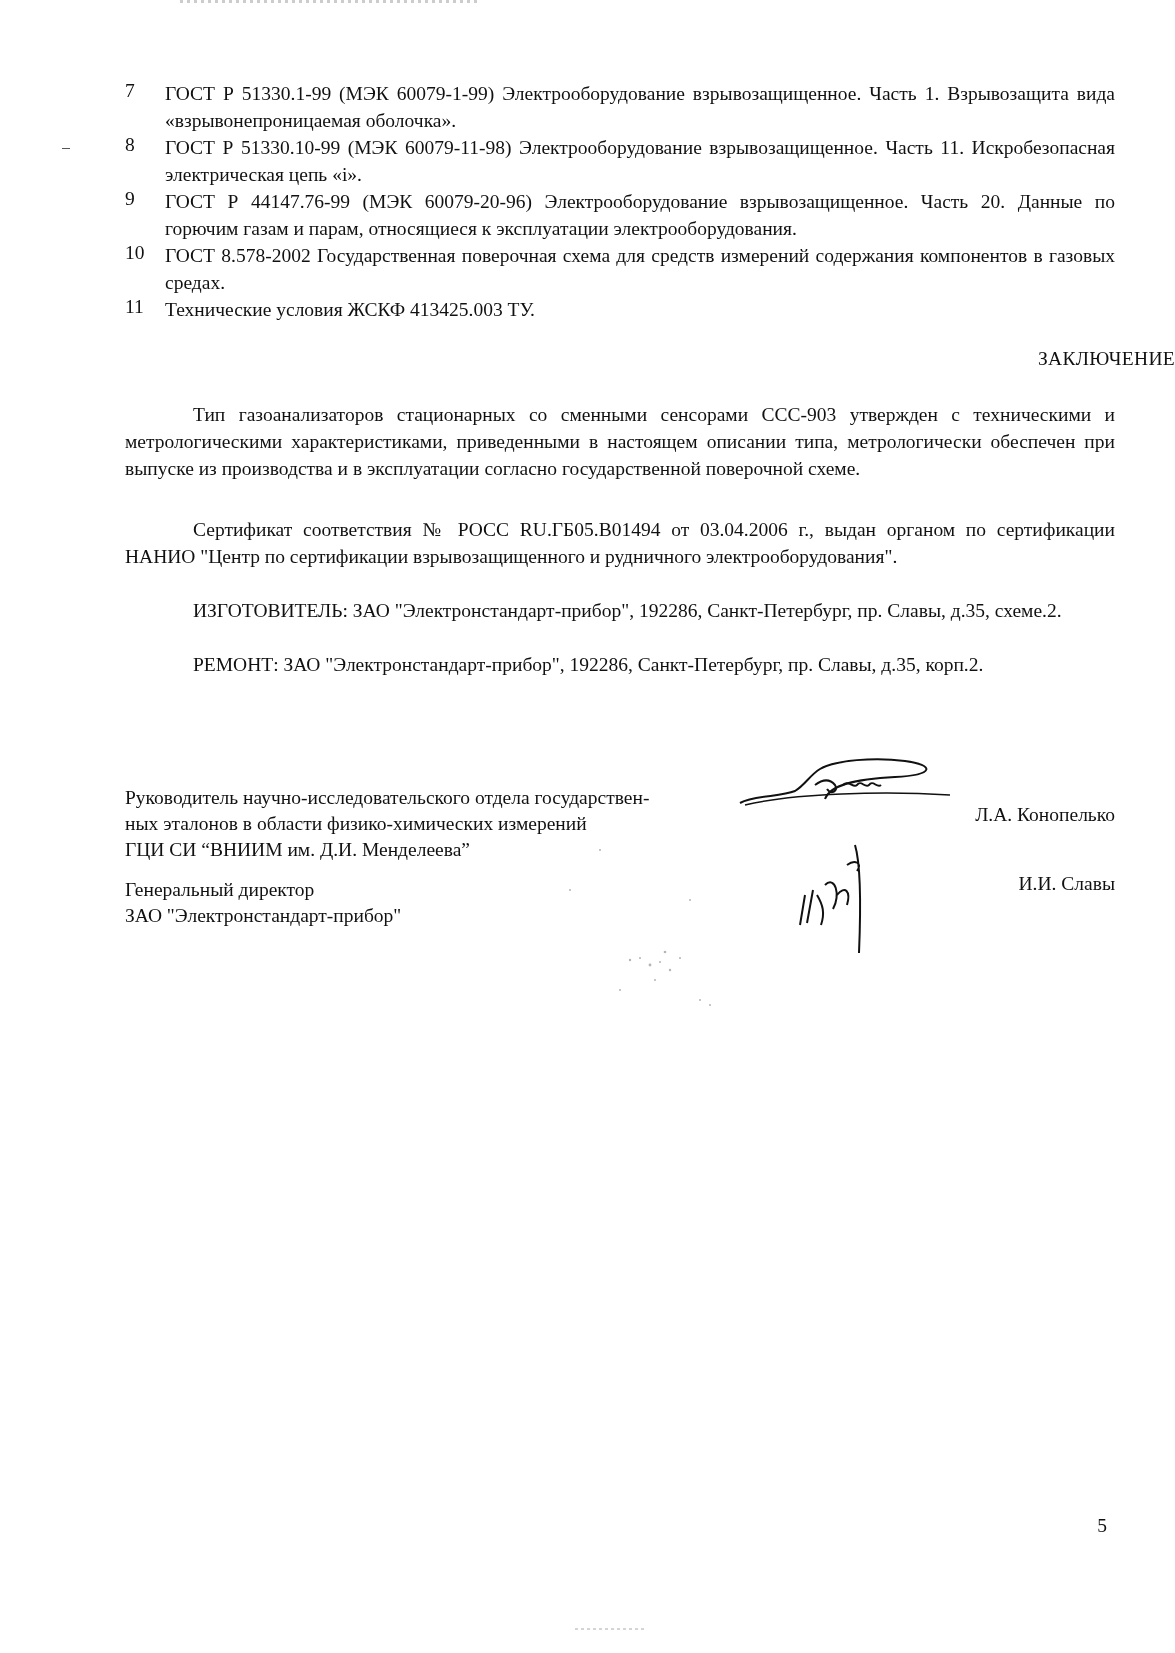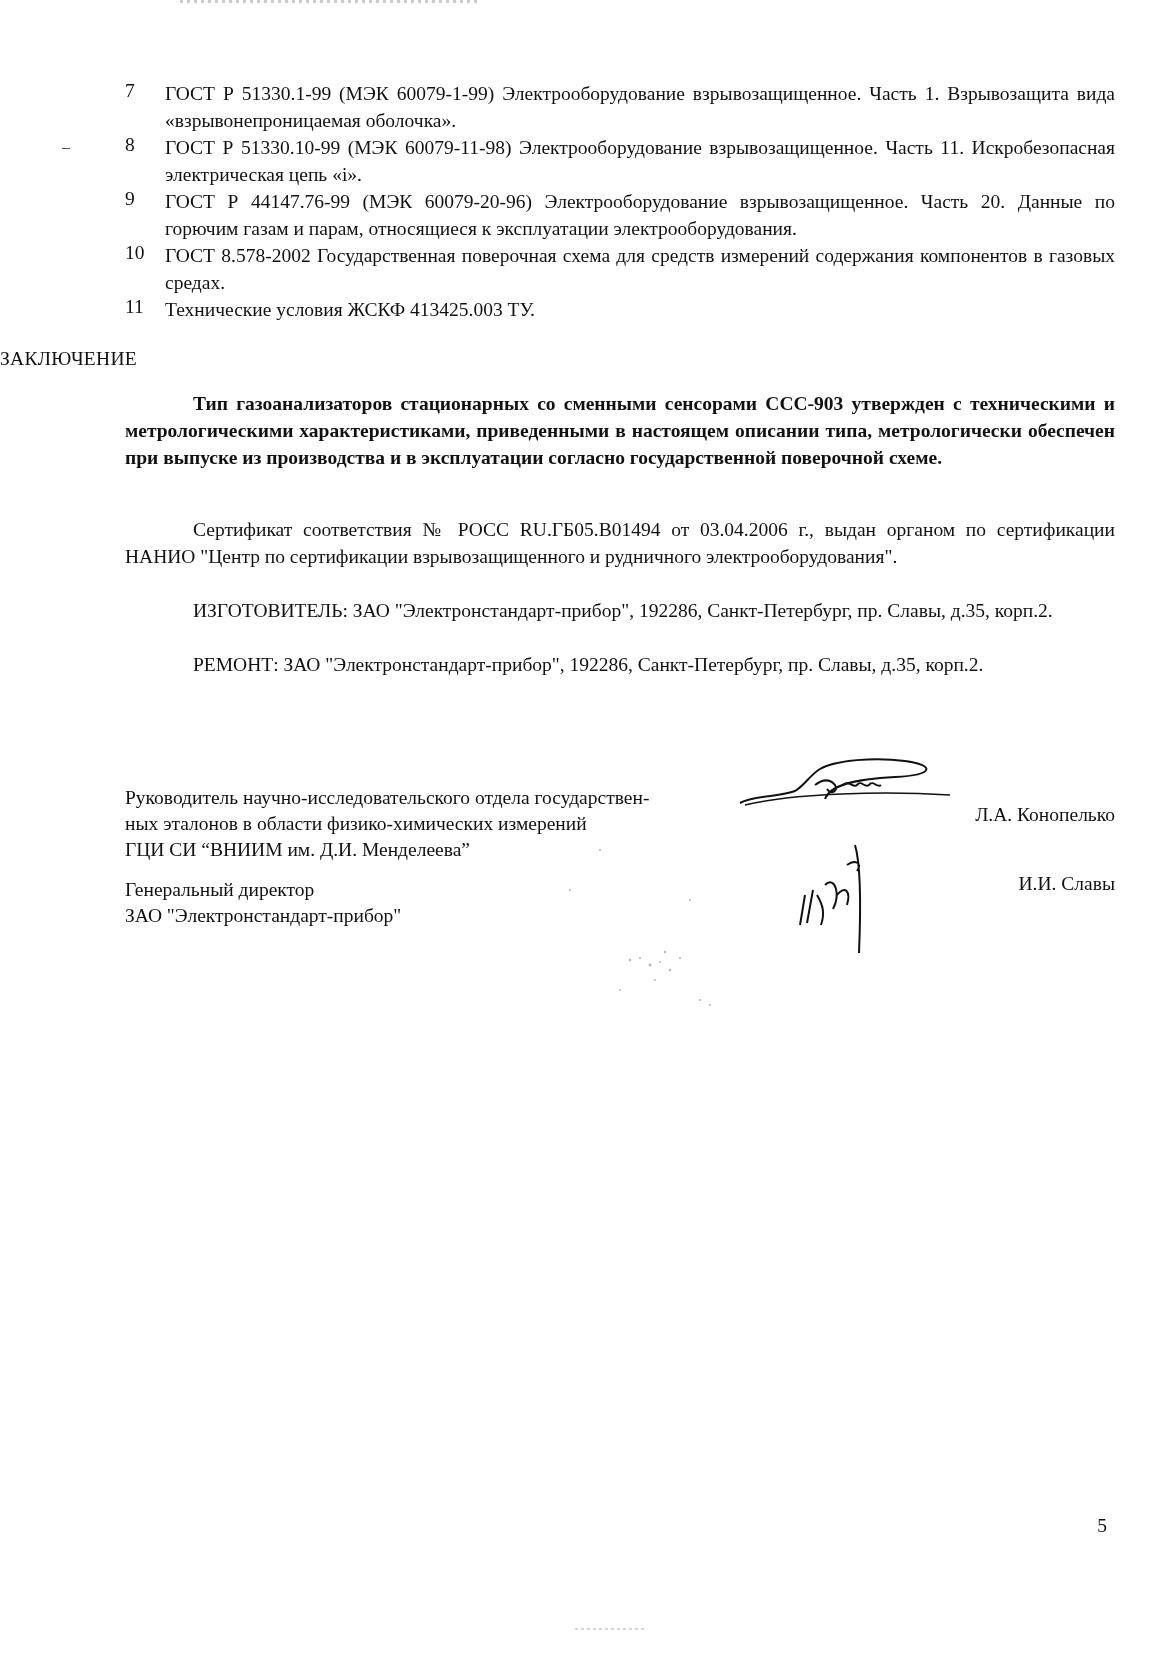--- a/index.html
+++ b/index.html
@@ -2,21 +2,21 @@
 <html><head>
 <meta charset="utf-8">
 <style>
   html, body { margin:0; padding:0; background:#ffffff; }
   body { width:1175px; height:1653px; position:relative; overflow:hidden;
          font-family:"Liberation Serif", serif; color:#111; font-size:19.5px; }
   .page { position:absolute; left:0; top:0; width:1175px; height:1653px; }
   .ref { position:absolute; left:125px; width:990px; }
   .ref .num { position:absolute; left:0; top:0; width:40px; }
   .ref .txt { margin-left:40px; line-height:27px; text-align:justify; }
-  .heading { position:absolute; top:348px; left:0; width:1175px; text-align:left; letter-spacing:0.3px; }
+  .heading { position:absolute; top:348px; left:0; width:1175px; text-align:right; letter-spacing:0.3px; }
   .para { position:absolute; left:125px; width:990px; line-height:27px; text-align:justify; }
   .para .indent { display:inline-block; width:68px; }
   .sig-block { position:absolute; left:125px; line-height:26px;margin-top:32px; }
   .sig-name { position:absolute; right:60px; }
   .page-num { position:absolute; right:68px; top:1515px; }
   .margin-dash { position:absolute; left:62px; top:148px; width:8px; height:1px; background:#555; }
   .scan-top { position:absolute; left:180px; top:0; width:300px; height:3px;
               background:repeating-linear-gradient(90deg,#999 0 3px,transparent 3px 7px); opacity:.5; }
   .scan-bottom { position:absolute; left:575px; top:1628px; width:70px; height:2px;
               background:repeating-linear-gradient(90deg,#aaa 0 3px,transparent 3px 6px); opacity:.5; }
@@ -44,28 +44,28 @@
     <span class="num">10</span>
     <div class="txt">ГОСТ 8.578-2002 Государственная поверочная схема для средств измерений содержания компонентов в газовых средах.</div>
   </div>
   <div class="ref" style="top:296px;">
     <span class="num">11</span>
     <div class="txt">Технические условия ЖСКФ 413425.003 ТУ.</div>
   </div>
 
   <div class="heading">ЗАКЛЮЧЕНИЕ</div>
 
-  <div class="para" style="top:390px;font-weight:bold;">
+  <div class="para" style="top:401px;">
     <span class="indent"></span><span>Тип газоанализаторов стационарных со сменными сенсорами ССС-903 утвержден с техническими и метрологическими характеристиками, приведенными в настоящем описании типа, метрологически обеспечен при выпуске из производства и в эксплуатации согласно государственной поверочной схеме.</span>
   </div>
   <div class="para" style="top:516px;">
     <span class="indent"></span><span>Сертификат соответствия № РОСС RU.ГБ05.В01494 от 03.04.2006 г., выдан органом по сертификации НАНИО "Центр по сертификации взрывозащищенного и рудничного электрооборудования".</span>
   </div>
   <div class="para" style="top:597px;">
-    <span class="indent"></span><span>ИЗГОТОВИТЕЛЬ: ЗАО "Электронстандарт-прибор", 192286, Санкт-Петербург, пр. Славы, д.35, корп.2.</span>
+    <span class="indent"></span><span>ИЗГОТОВИТЕЛЬ: ЗАО "Электронстандарт-прибор", 192286, Санкт-Петербург, пр. Славы, д.35, схеме.2.</span>
   </div>
   <div class="para" style="top:651px;">
     <span class="indent"></span><span>РЕМОНТ: ЗАО "Электронстандарт-прибор", 192286, Санкт-Петербург, пр. Славы, д.35, корп.2.</span>
   </div>
 
   <div class="sig-block" style="top:753px;">
     <div>Руководитель научно-исследовательского отдела государствен-</div>
     <div>ных эталонов в области физико-химических измерений</div>
     <div>ГЦИ СИ “ВНИИМ им. Д.И. Менделеева”</div>
   </div>

